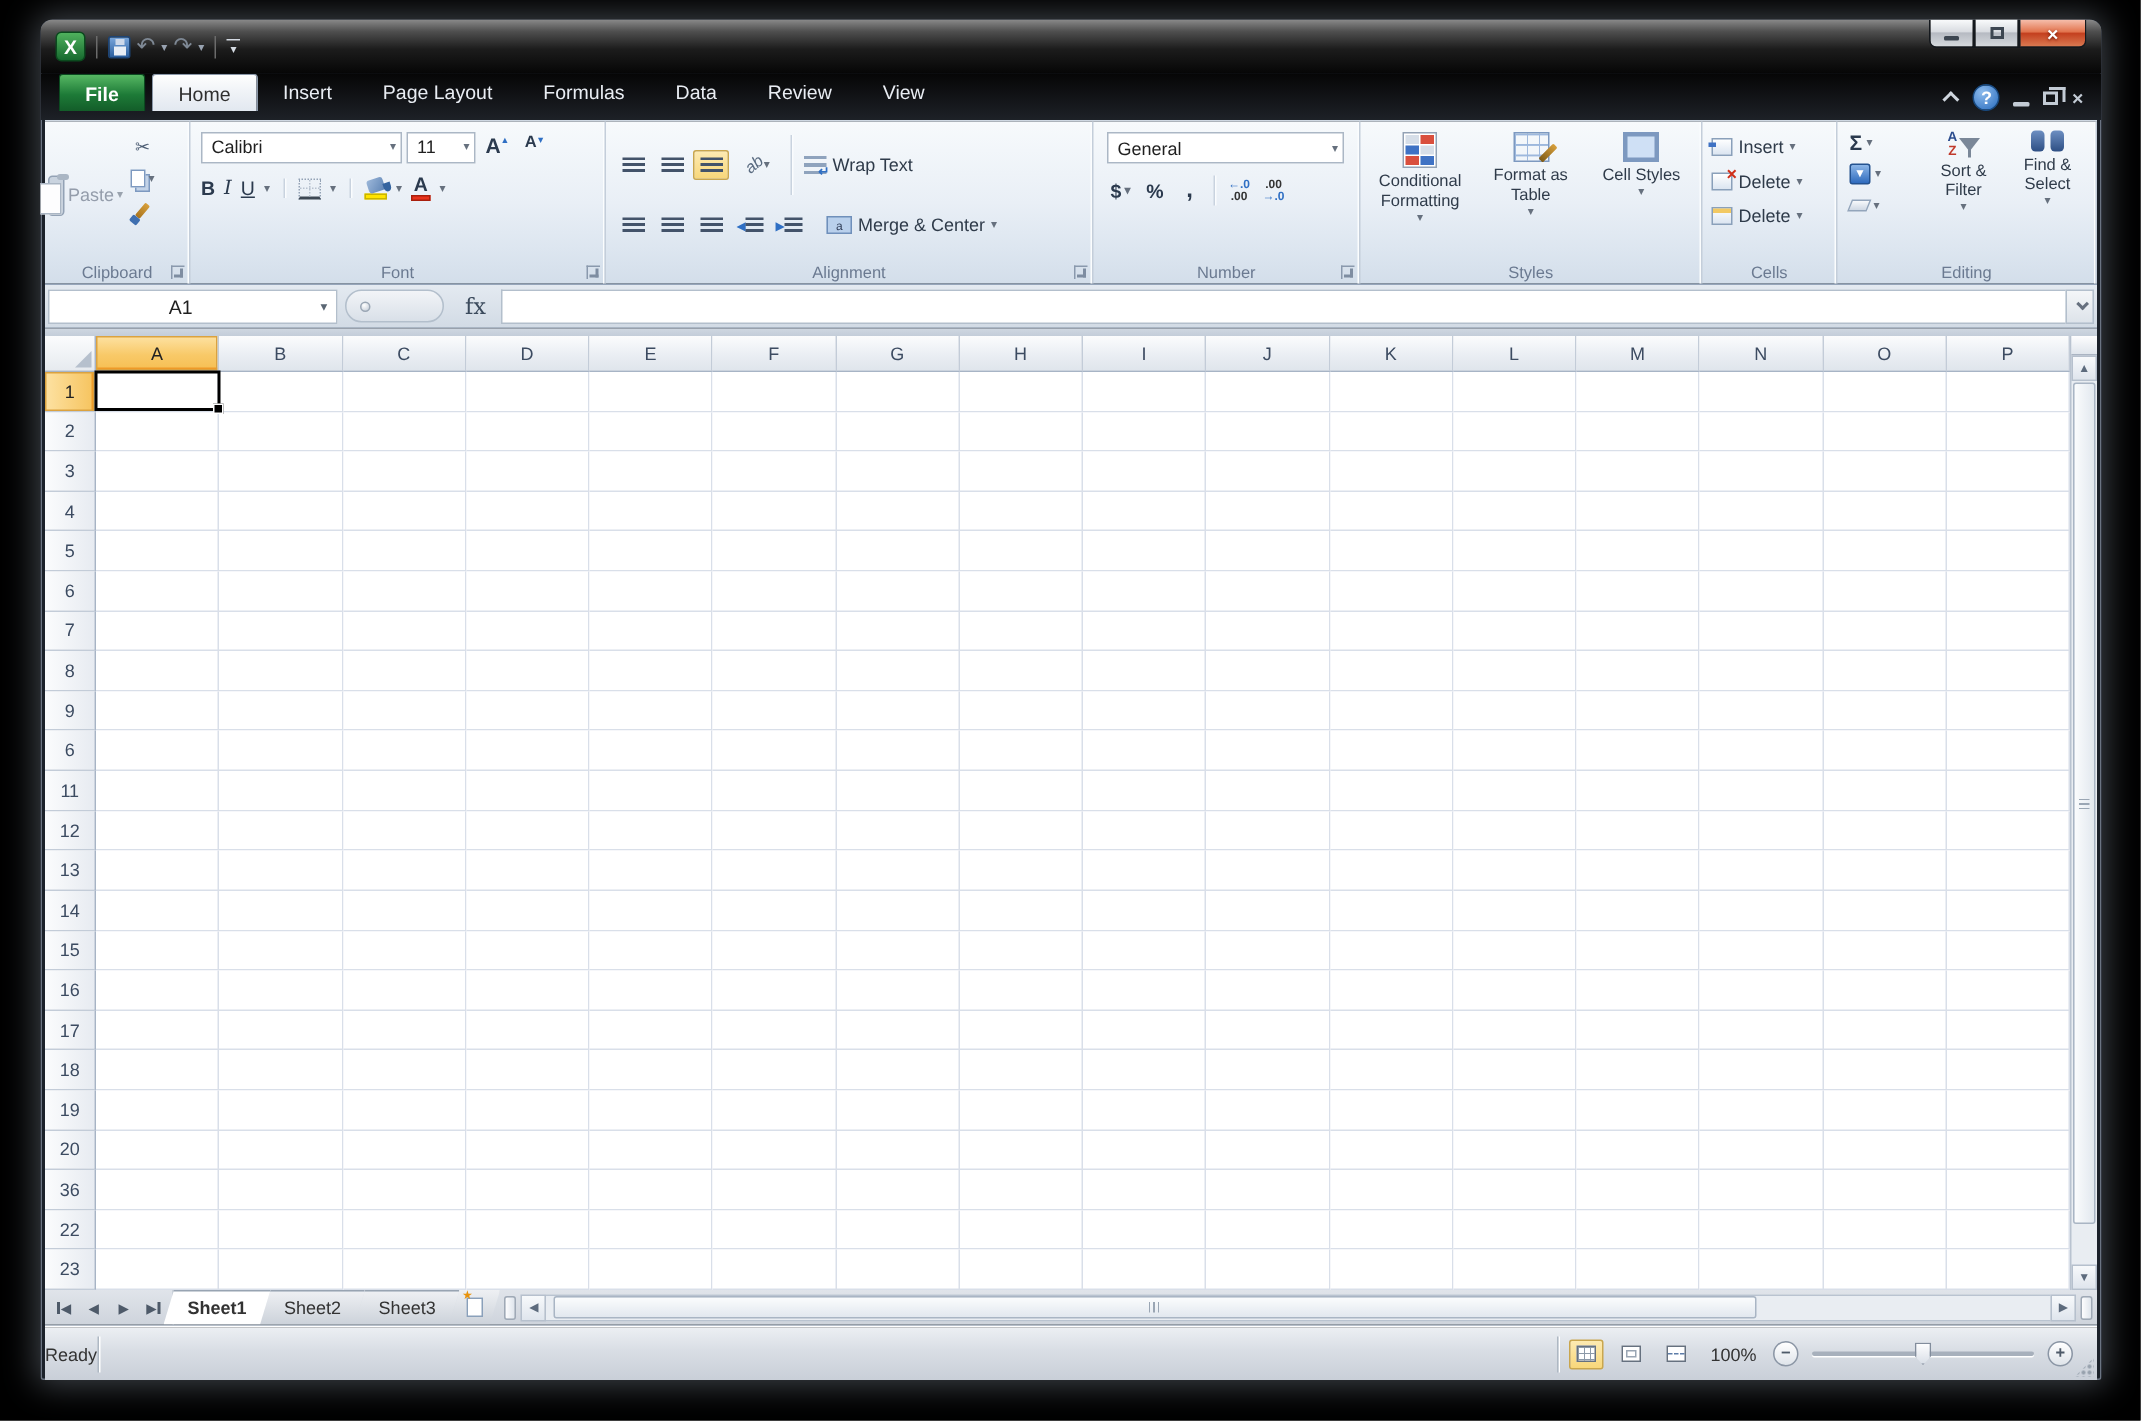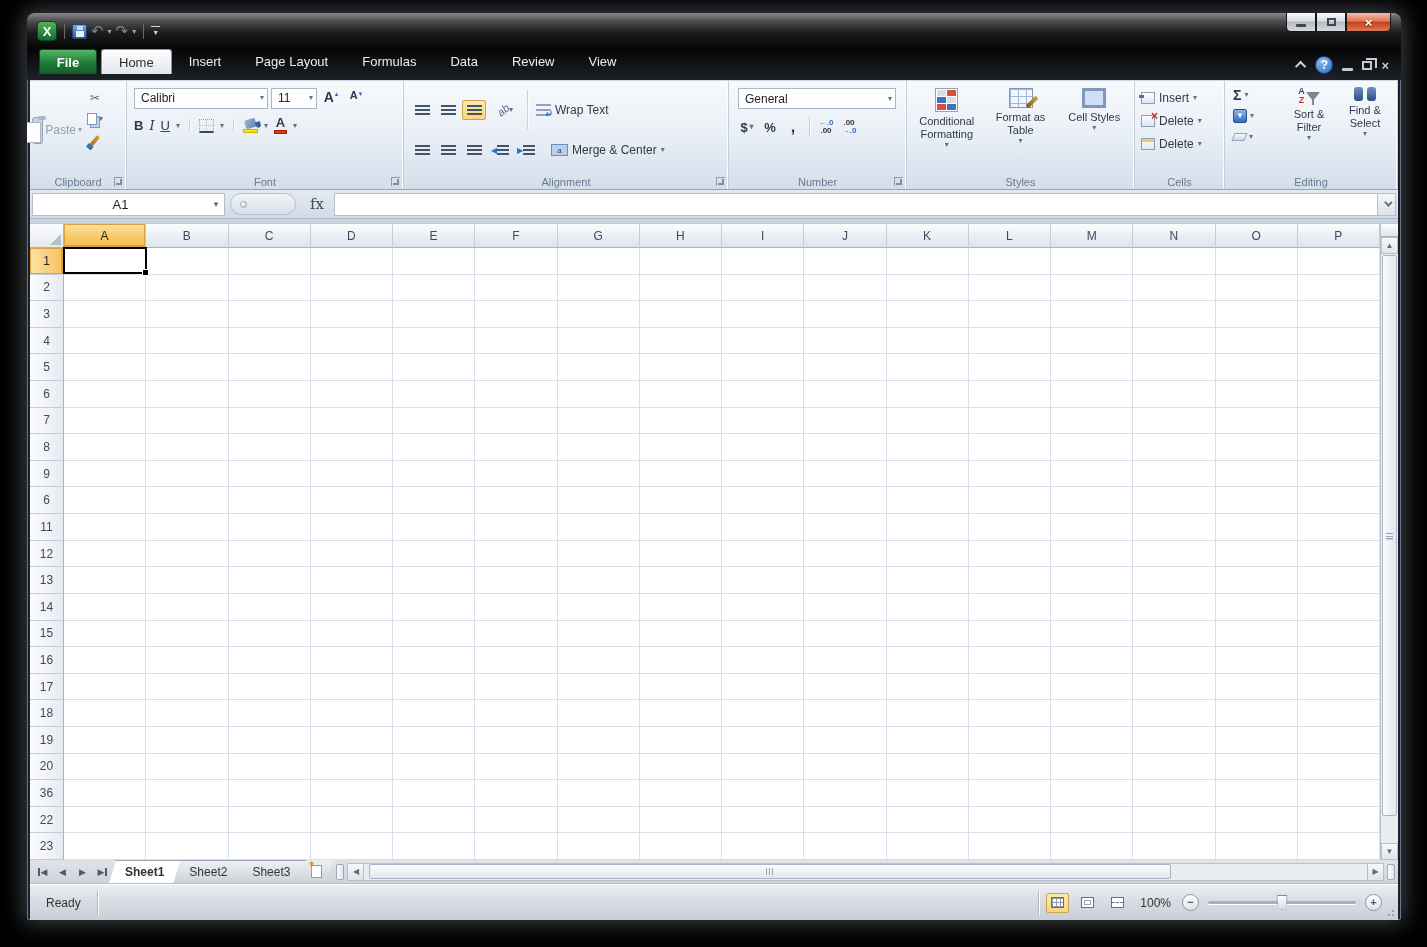--- a/index.html
+++ b/index.html
@@ -178,21 +178,21 @@
 .sheetic{width:11px;height:13px;background:#fff;border:1px solid #8aa0ba;position:relative}
 .sheetic::after{content:'★';position:absolute;left:-4px;top:-7px;color:#e8930c;font-size:8px}
 .tabsplit{width:8px;height:16px;align-self:center;margin:0 3px;background:linear-gradient(90deg,#fdfdfe,#dfe5ec);border:1px solid #9fa9b6;border-radius:2px}
 .hscroll{flex:1;display:flex;align-items:center}
 .harr{width:17px;height:18px;display:flex;align-items:center;justify-content:center;background:linear-gradient(#f7f9fb,#dfe5ed);border:1px solid #b6c0cd;color:#5d6b7d;font-size:8px;flex:none}
 .htrack{flex:1;height:18px;background:#e9edf2;border-top:1px solid #b9c3d0;border-bottom:1px solid #b9c3d0;display:flex;align-items:center}
 .hthumb{margin-left:5px;width:80%;height:15px;background:linear-gradient(#fbfcfd,#e2e8ef);border:1px solid #a9b5c4;border-radius:2px;position:relative}
 .hthumb::after{content:'';position:absolute;top:3px;bottom:3px;left:50%;width:8px;transform:translateX(-50%);background:repeating-linear-gradient(90deg,#9aa6b4 0 1px,transparent 1px 3px)}
 
 .status{margin:0 3px;height:36px;background:linear-gradient(#eceff3,#d8dde4 45%,#c9cfd8);display:flex;align-items:center;position:relative;border-top:1px solid #fff}
-.ready{font-size:12px;color:#333;padding:0 16px}
+.ready{font-size:12px;color:#333;padding:0 0}
 .ssep{width:1px;height:24px;background:#aeb8c3;box-shadow:1px 0 0 #fff}
 .sright{margin-left:auto;display:flex;align-items:center;gap:7px;padding-right:16px}
 .vb{width:23px;height:20px;display:flex;align-items:center;justify-content:center;border:1px solid transparent;border-radius:2px}
 .vb.on{background:linear-gradient(#fdeab2,#f8d77a);border-color:#c9a64e}
 .ic-normal{width:13px;height:11px;background:#fff;border:1px solid #66717f;background-image:linear-gradient(#8c99a8 1px,transparent 1px),linear-gradient(90deg,#8c99a8 1px,transparent 1px);background-size:4px 4px}
 .ic-playout{width:13px;height:11px;background:#fff;border:1px solid #66717f;position:relative}
 .ic-playout::after{content:'';position:absolute;inset:2px;border:1px solid #9aa6b4}
 .ic-pbreak{width:13px;height:11px;background:#fff;border:1px solid #66717f;position:relative}
 .ic-pbreak::after{content:'';position:absolute;left:0;right:0;top:4px;border-top:1px dashed #5d7ca8}
 .zoomtxt{font-size:12px;color:#333;margin:0 4px}

